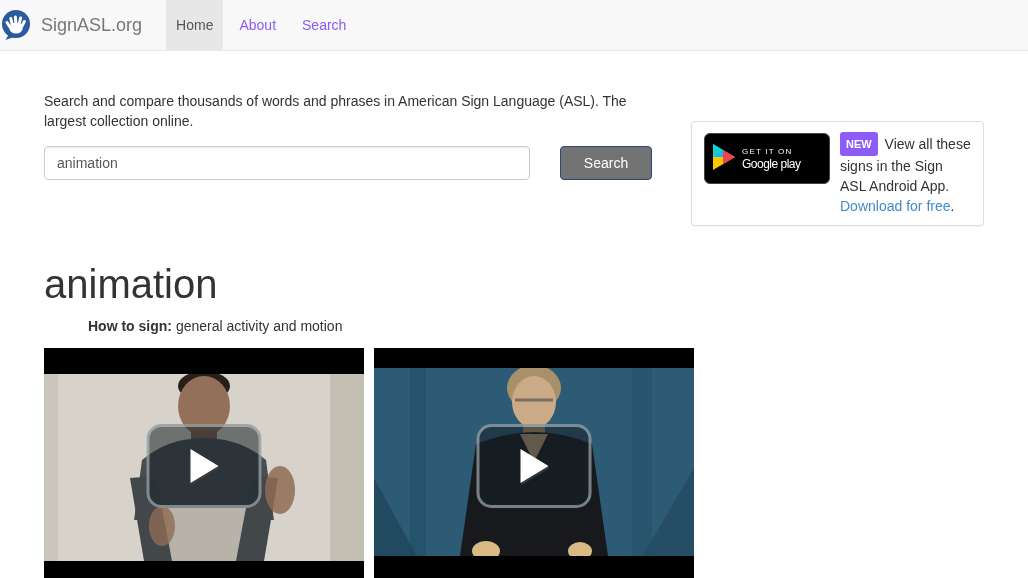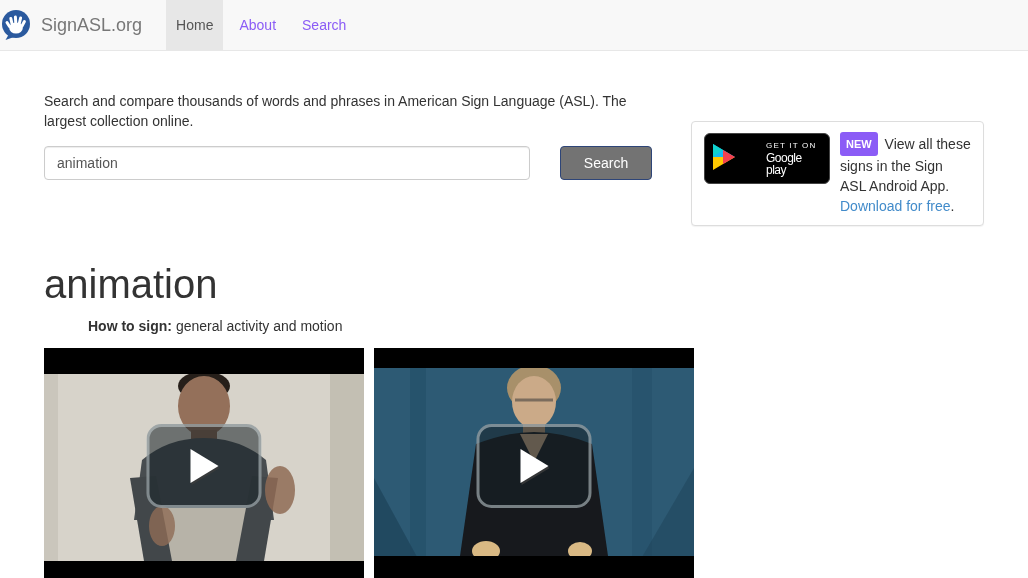--- a/index.html
+++ b/index.html
@@ -49,21 +49,21 @@
   
   .promo-panel {
     width:293px; height:105px; margin-top:30px;
     border:1px solid #ddd; border-radius:4px; background:#fff;
     box-shadow:0 1px 1px rgba(0,0,0,.05);
     padding:10px 12px; display:flex; align-items:flex-start;
   }
   .gplay-badge {
     flex:0 0 126px; height:51px; margin-top:1px; margin-right:10px;
     background:#000; border-radius:6px; border:1px solid #444;
-    display:flex; align-items:center; padding:0 8px; cursor:pointer; text-decoration:none;gap:24px;
+    display:flex; align-items:center; padding:0 8px; cursor:pointer; text-decoration:none;
   }
   .gplay-tri { margin-right:7px; flex:0 0 auto; }
   .gplay-text { display:flex; flex-direction:column; line-height:1; }
   .gplay-small { color:#fff; font-size:8px; letter-spacing:1.2px; margin-bottom:2px; }
   .gplay-brand { color:#fff; font-size:12px; letter-spacing:-0.5px; }
   .promo-text { font-size:14px; line-height:20px; color:#333; width:135px; }
   .new-badge {
     display:inline-block; background:#8b5cf6; color:#fff; font-size:11px; font-weight:bold;
     padding:2px 6px; border-radius:3px; vertical-align:1px; margin-right:3px;
   }

